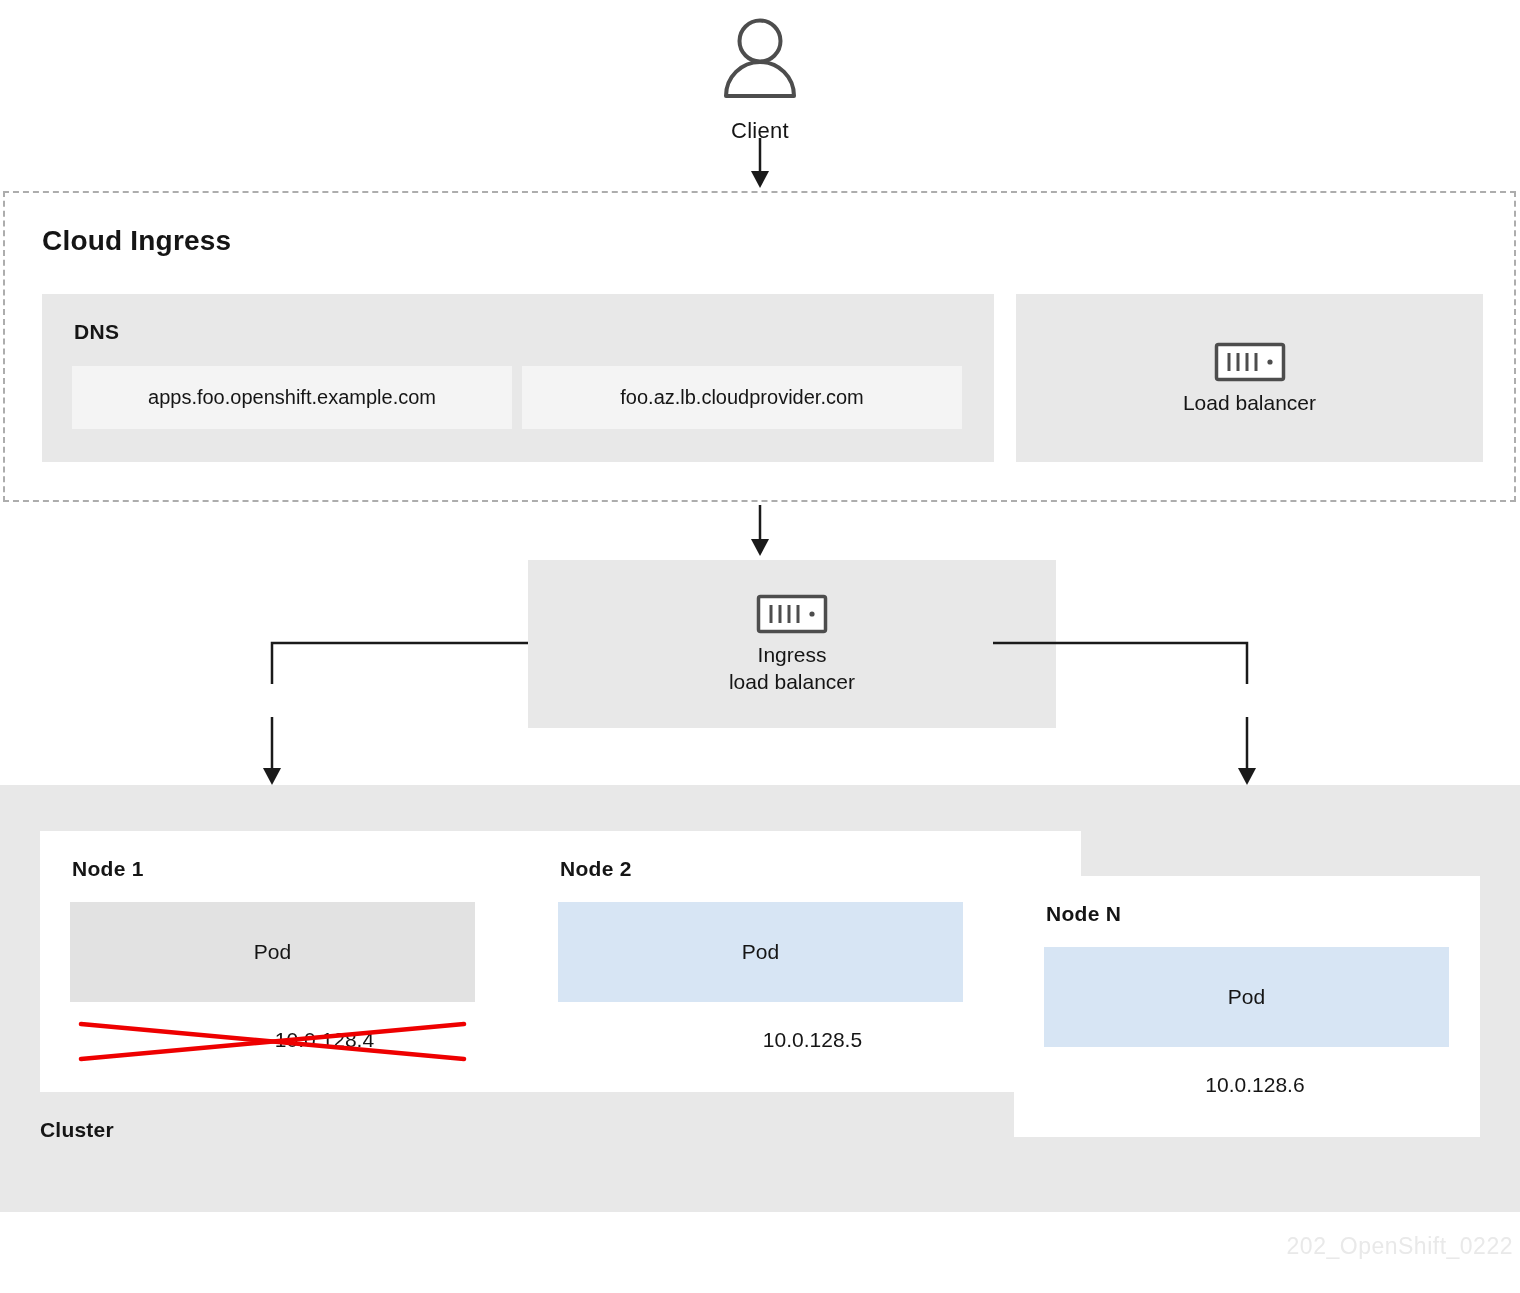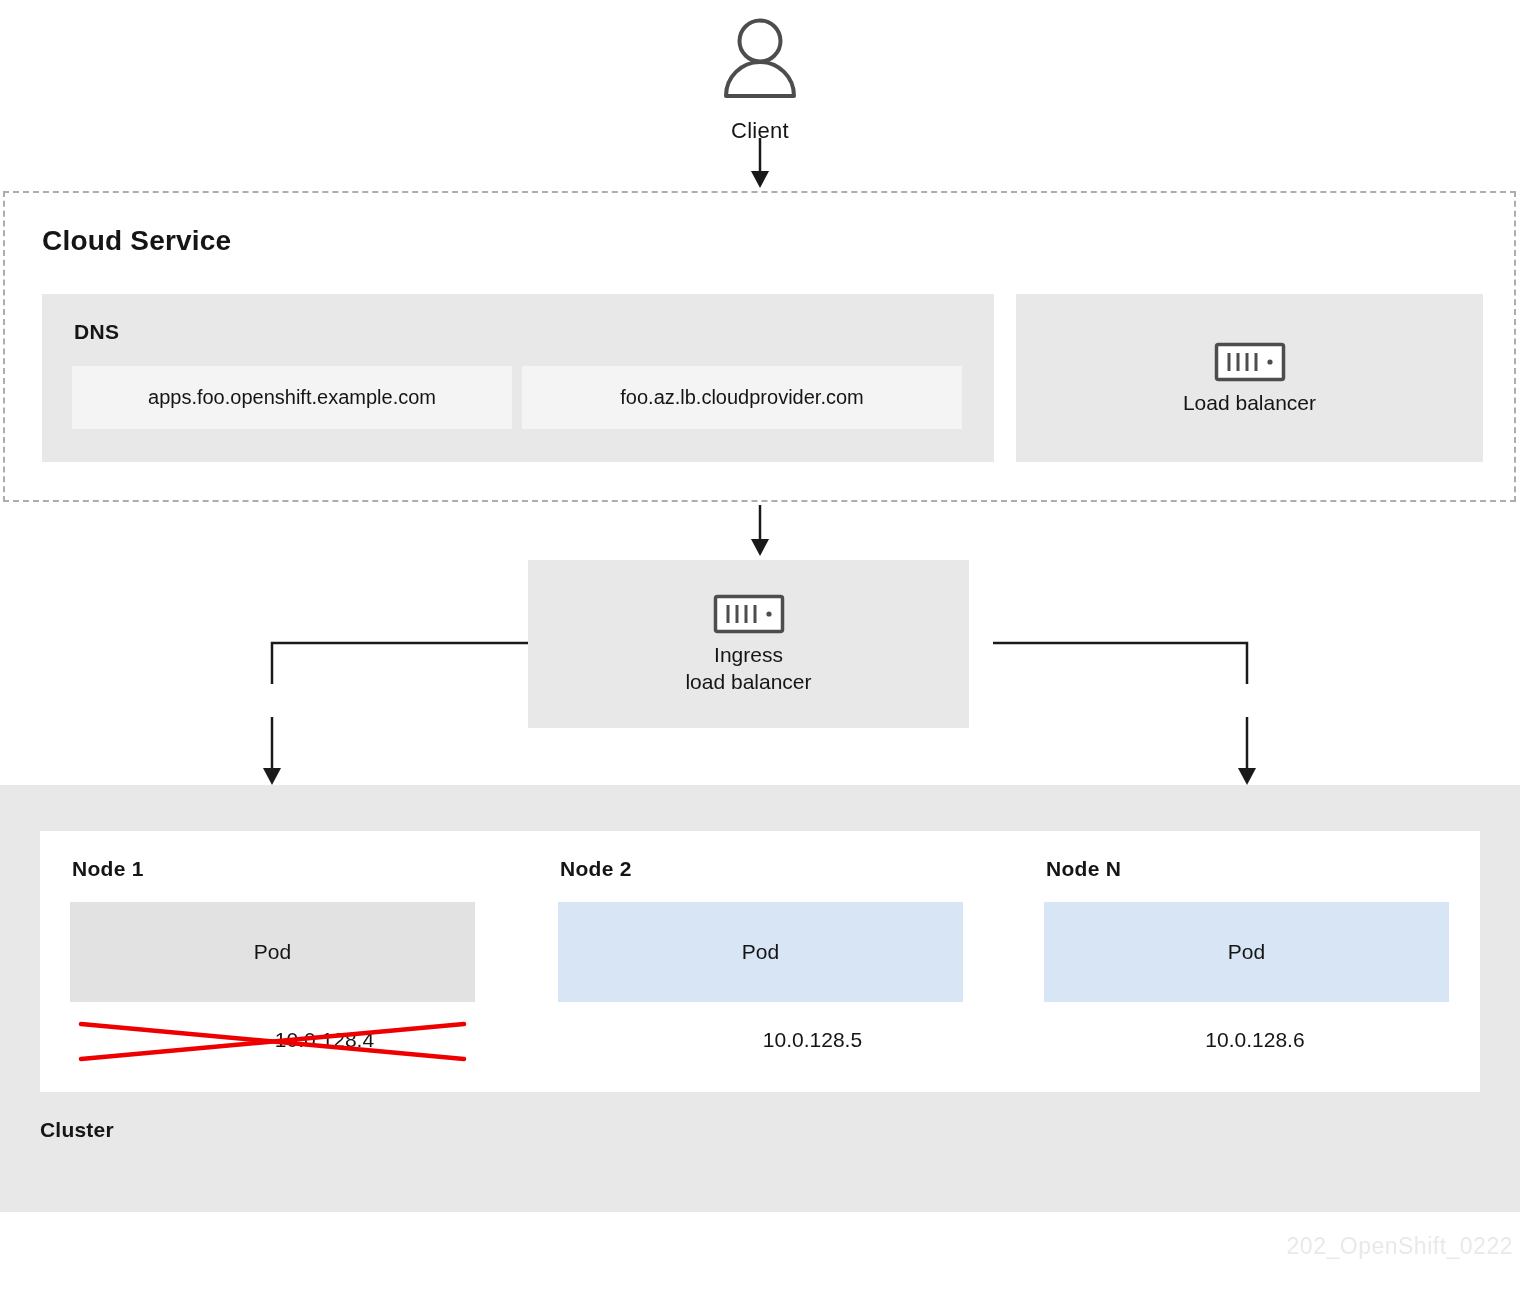--- a/index.html
+++ b/index.html
@@ -34,39 +34,39 @@
   .dns-title{position:absolute;left:32px;top:26px;font-size:21px;font-weight:700;letter-spacing:.3px;}
   .dns-entry{position:absolute;top:72px;width:440px;height:63px;background:var(--lightFill);
     display:flex;align-items:center;justify-content:center;font-size:20px;}
   .dns-entry.e1{left:30px;}
   .dns-entry.e2{left:480px;}
   .lb-box{position:absolute;left:1011px;top:101px;width:467px;height:168px;background:var(--grayFill);
     display:flex;flex-direction:column;align-items:center;justify-content:center;gap:9px;}
   .lb-label{font-size:21px;}
 
   
-  .ingress-box{position:absolute;left:528px;top:560px;width:441px;height:168px;background:var(--grayFill);
+  .ingress-box{position:absolute;left:528px;top:560px;width:528px;height:168px;background:var(--grayFill);
     display:flex;flex-direction:column;align-items:center;justify-content:center;gap:2px;z-index:2;}
   .ingress-box svg{margin-bottom:6px;}
   .ingress-line{font-size:21px;line-height:25px;text-align:center;}
 
   
   .route-label{position:absolute;top:688px;width:420px;text-align:center;font-size:21px;z-index:6;}
   .route-label.left{left:67px;}
   .route-label.right{left:1042px;}
 
   
   .cluster{position:absolute;left:0;top:785px;width:1520px;height:427px;background:var(--grayFill);}
   .cluster-title{position:absolute;left:40px;top:1118px;font-size:21px;font-weight:700;letter-spacing:.2px;}
   .cluster-subtitle{position:absolute;left:40px;top:1152px;font-size:22px;}
 
   .node{position:absolute;top:831px;width:553px;height:261px;background:#fff;z-index:2;}
   .node.n1{left:40px;}
   .node.n2{left:528px;}
-  .node.n3{left:1014px;width:466px;}
+  .node.n3{left:1014px;width:466px;margin-top:45px;}
   .node-title{position:absolute;left:32px;top:26px;font-size:21px;font-weight:700;letter-spacing:.3px;}
   .pod{position:absolute;left:30px;top:71px;width:405px;height:100px;
     display:flex;align-items:center;justify-content:center;font-size:21px;}
   .pod.blue{background:var(--podBlue);}
   .pod.gray{background:var(--podGray);}
   .node-ip{position:absolute;left:8px;top:197px;width:100%;text-align:center;font-size:21px;}
 
   .watermark{position:absolute;top:1233px;right:7px;font-size:23px;color:var(--watermark);
     letter-spacing:.5px;z-index:3;}
 </style>
@@ -96,21 +96,21 @@
     </g>
   </svg>
 
   <svg class="client-icon" width="84" height="88" viewBox="0 0 84 88" xmlns="http://www.w3.org/2000/svg">
     <path d="M8,84 A34,34 0 0 1 76,84 Z" fill="#ffffff" stroke="#4d4d4d" stroke-width="4" stroke-linejoin="round"></path>
     <circle cx="42" cy="29" r="20.5" fill="#ffffff" stroke="#4d4d4d" stroke-width="4"></circle>
   </svg>
   <div class="client-label">Client</div>
 
   <div class="cloud-box">
-    <div class="cloud-title">Cloud Service</div>
+    <div class="cloud-title">Cloud Ingress</div>
 
     <div class="dns-box">
       <div class="dns-title">DNS</div>
       <div class="dns-entry e1">apps.foo.openshift.example.com</div>
       <div class="dns-entry e2">foo.az.lb.cloudprovider.com</div>
     </div>
 
     <div class="lb-box">
       <svg width="72" height="40" viewBox="0 0 72 40" xmlns="http://www.w3.org/2000/svg">
         <rect x="2.5" y="2.5" width="67" height="35" rx="2" fill="#ffffff" stroke="#4d4d4d" stroke-width="3.5"></rect>

